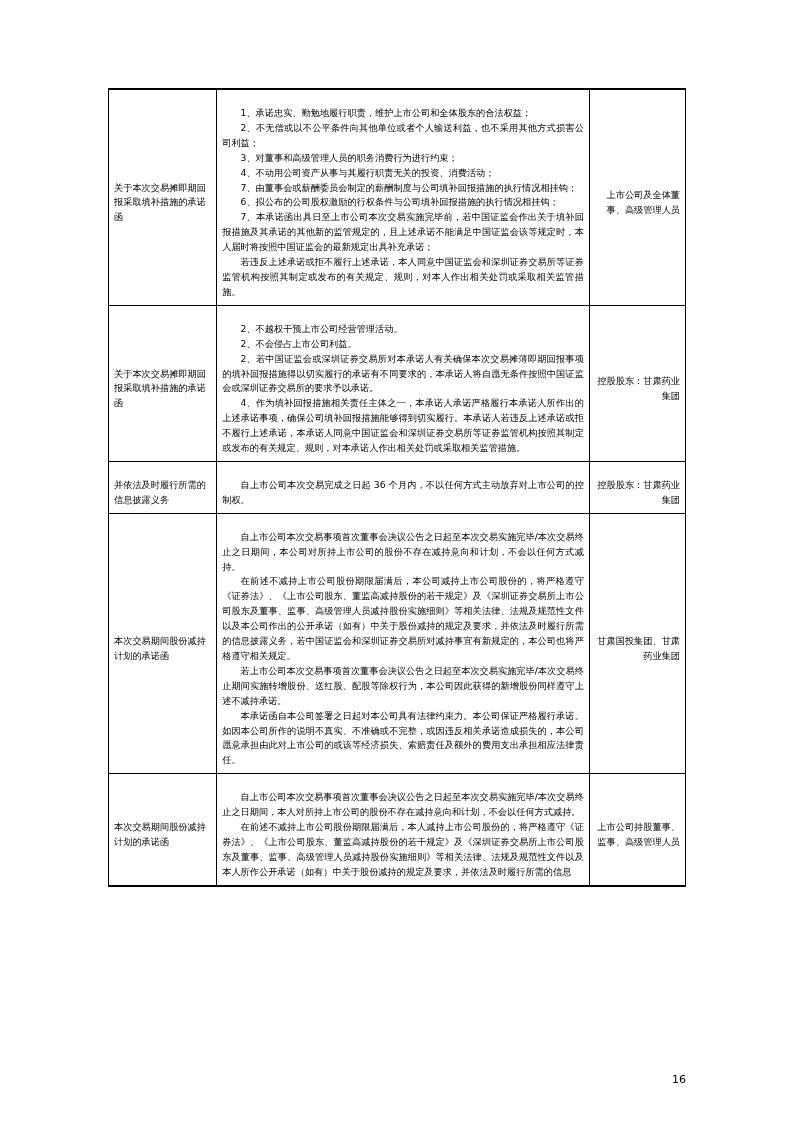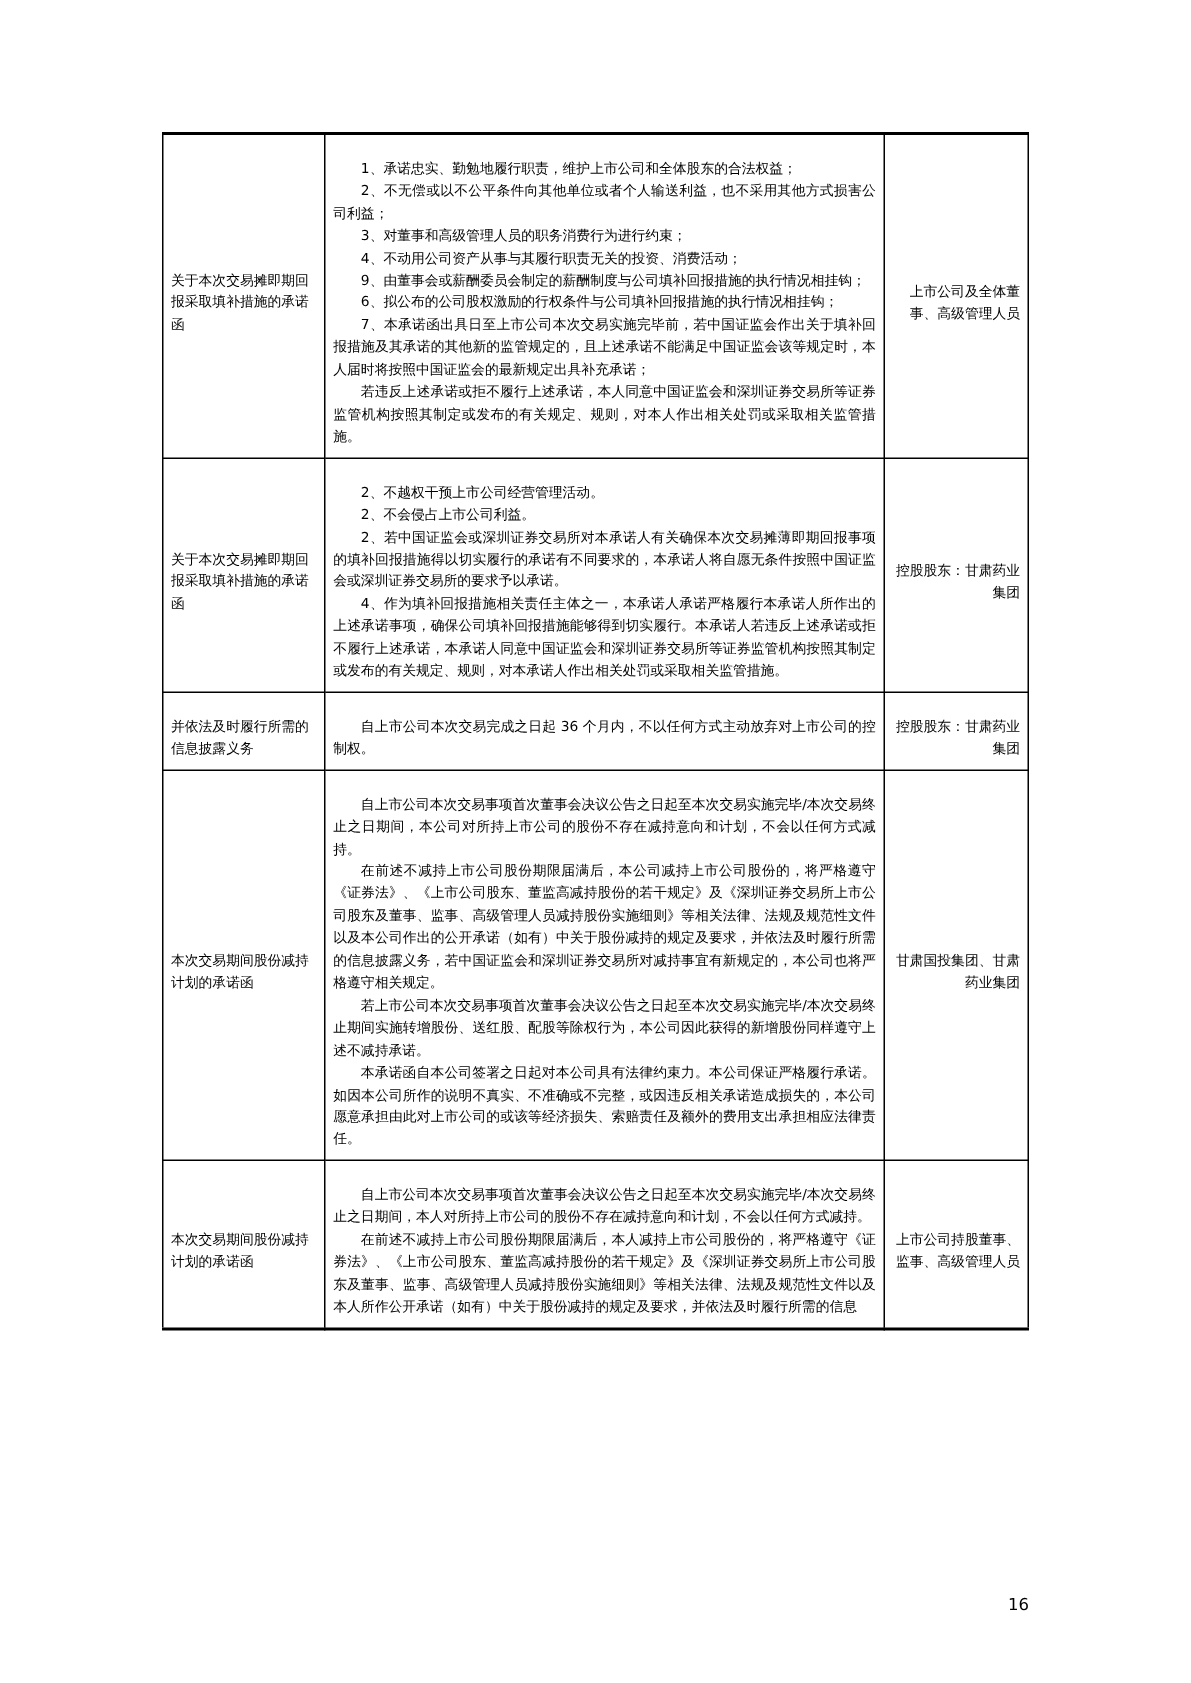--- a/index.html
+++ b/index.html
@@ -57,21 +57,21 @@
 
   .p {
     margin: 0;
     text-indent: 2em;
     text-align: justify;
   }
 
   .page-number {
     position: absolute;
     right: 108px;
-    bottom: 46px;
+    bottom: 36px;
     font-size: 11px;
     font-family: "DejaVu Sans", "Liberation Sans", sans-serif;
   }
 </style>
 </head>
 <body>
 
 <div class="page">
 
   <table class="doc-table">
@@ -82,21 +82,21 @@
     </colgroup>
     <tbody>
 
       <tr>
         <td class="cell-title">关于本次交易摊即期回报采取填补措施的承诺函</td>
         <td class="cell-body">
           <p class="p">1、承诺忠实、勤勉地履行职责，维护上市公司和全体股东的合法权益；</p>
           <p class="p">2、不无偿或以不公平条件向其他单位或者个人输送利益，也不采用其他方式损害公司利益；</p>
           <p class="p">3、对董事和高级管理人员的职务消费行为进行约束；</p>
           <p class="p">4、不动用公司资产从事与其履行职责无关的投资、消费活动；</p>
-          <p class="p">9、由董事会或薪酬委员会制定的薪酬制度与公司填补回报措施的执行情况相挂钩；</p>
+          <p class="p">7、由董事会或薪酬委员会制定的薪酬制度与公司填补回报措施的执行情况相挂钩；</p>
           <p class="p">6、拟公布的公司股权激励的行权条件与公司填补回报措施的执行情况相挂钩；</p>
           <p class="p">7、本承诺函出具日至上市公司本次交易实施完毕前，若中国证监会作出关于填补回报措施及其承诺的其他新的监管规定的，且上述承诺不能满足中国证监会该等规定时，本人届时将按照中国证监会的最新规定出具补充承诺；</p>
           <p class="p">若违反上述承诺或拒不履行上述承诺，本人同意中国证监会和深圳证券交易所等证券监管机构按照其制定或发布的有关规定、规则，对本人作出相关处罚或采取相关监管措施。</p>
         </td>
         <td class="cell-party">上市公司及全体董事、高级管理人员</td>
       </tr>
 
       <tr>
         <td class="cell-title">关于本次交易摊即期回报采取填补措施的承诺函</td>
         <td class="cell-body">

